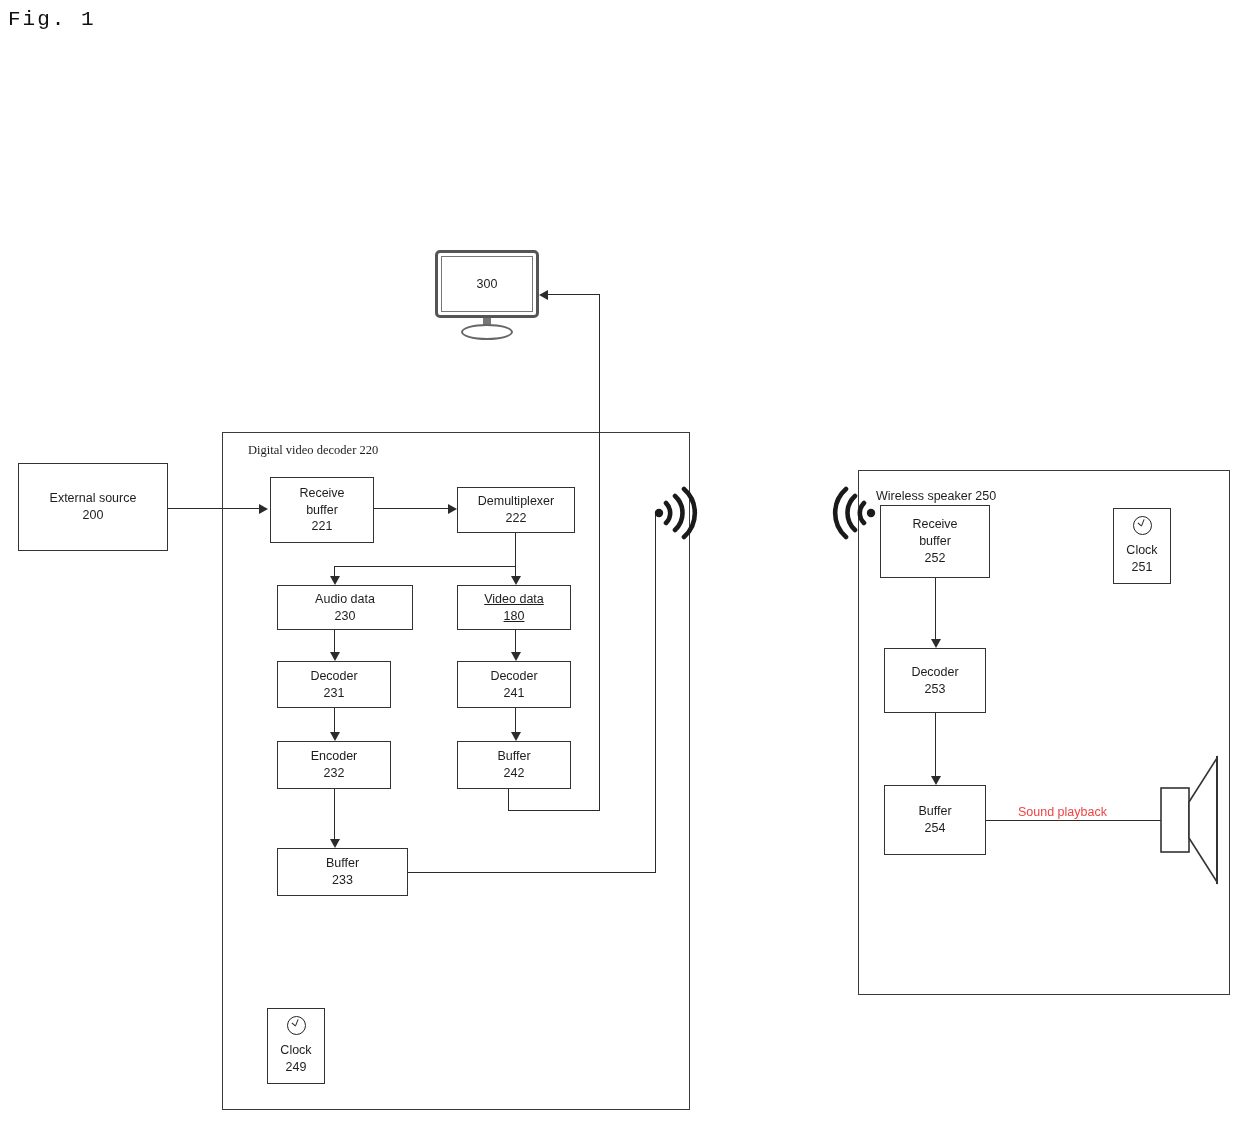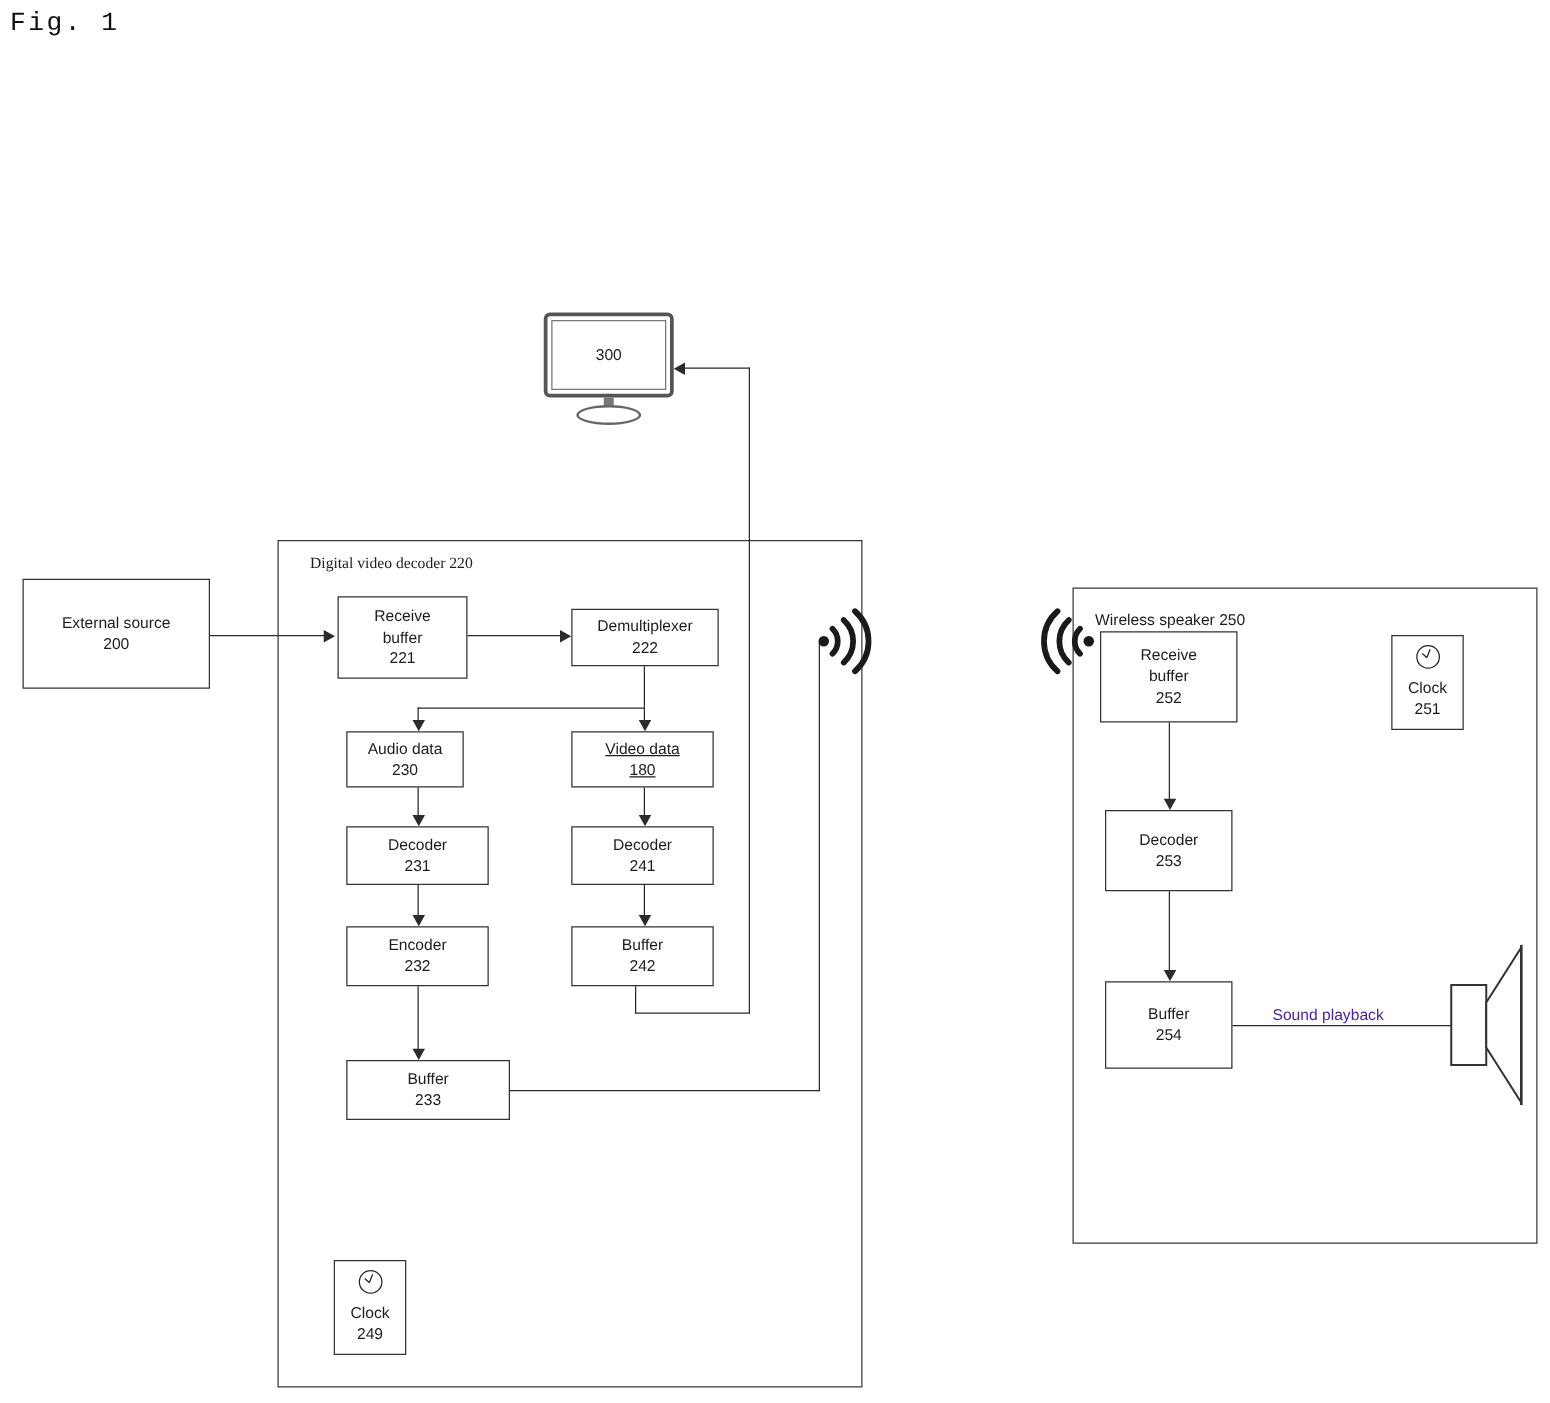--- a/index.html
+++ b/index.html
@@ -145,21 +145,21 @@
     width: 1.4px; height: 5px;
     left: 7.4px; top: 3.8px;
     transform: rotate(-48deg);
   }
   .spk-cone { position: absolute; }
 
   .wifi { position: absolute; }
   .label-free {
     position: absolute;
     font-size: 12.5px;
-    color: #4c1d95;
+    color: #ef4444;
     white-space: pre;
   }
 </style>
 </head>
 <body>
 
 <div id="fig-title">Fig. 1</div>
 
 <div id="monitor-wrap" style="left:435px; top:250px; width:110px; height:85px;">
   <div class="monitor-bezel" style="left:0px; top:0px; width:104px; height:68px;"></div>
@@ -195,21 +195,21 @@
   <span class="ln">222</span>
 </div>
 
 <div class="line-v" style="left:515px; top:533px; height:33px;"></div>
 <div class="line-h" style="left:334px; top:566px; width:182px;"></div>
 <div class="line-v" style="left:334px; top:566px; height:12px;"></div>
 <div class="arrow arrow-down" style="left:329.5px; top:576px;"></div>
 <div class="line-v" style="left:515px; top:566px; height:12px;"></div>
 <div class="arrow arrow-down" style="left:510.5px; top:576px;"></div>
 
-<div class="node" style="left:277px; top:585px; width:94px; height:45px;">
+<div class="node" style="left:277px; top:585px; width:136px; height:45px;">
   <span class="ln">Audio data</span>
   <span class="ln">230</span>
 </div>
 
 <div class="node" style="left:457px; top:585px; width:114px; height:45px;text-decoration:underline;">
   <span class="ln">Video data</span>
   <span class="ln">180</span>
 </div>
 
 <div class="line-v" style="left:334px; top:630px; height:24px;"></div>

